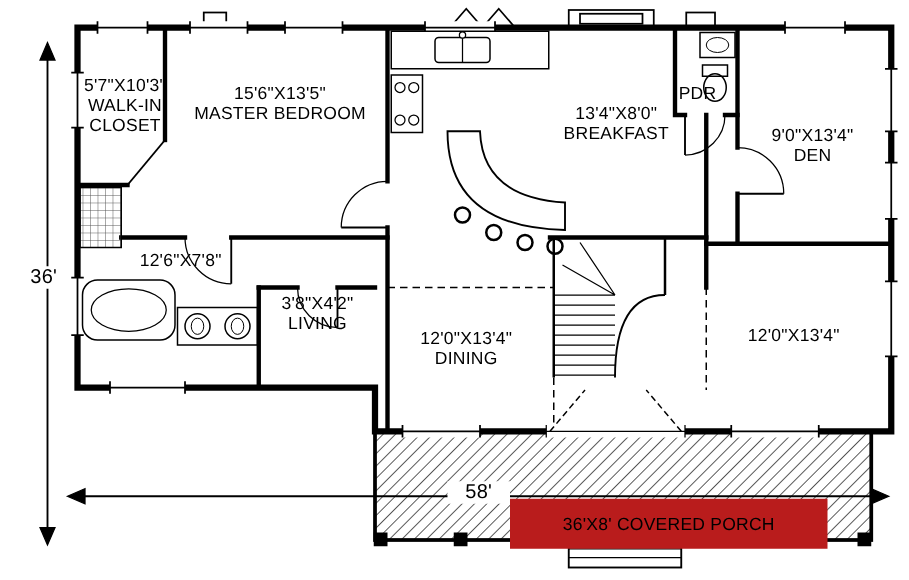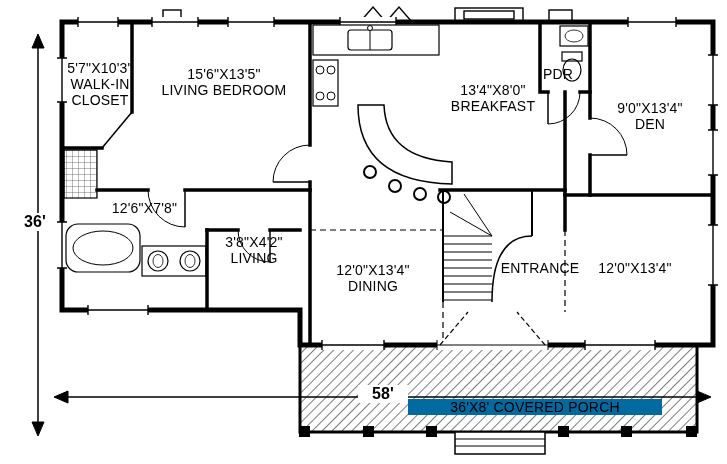--- a/index.html
+++ b/index.html
@@ -1,22 +1,22 @@
 <!DOCTYPE html>
 <html><head>
 <meta charset="utf-8">
 <style>
   html,body{margin:0;padding:0;background:#fff}
   .plan{position:relative;width:727px;height:464px;background:#fff;
         font-family:"Liberation Sans",sans-serif;color:#000;overflow:hidden}
   .plan svg{position:absolute;left:0;top:0}
   .label{position:absolute;text-align:center;font-size:14px;line-height:16px;
          color:#000;white-space:nowrap;letter-spacing:.2px}
-  .label.bg{background:#0369a1;padding:0 4px}
-  .label.dim{font-size:16px;background:#fff;line-height:18px;font-weight:bold}
+  .label.bg{background:#b91c1c;padding:12px 4px}
+  .label.dim{font-size:16px;background:#fff;line-height:18px;font-weight:normal}
 </style>
 </head>
 <body>
 
 <div class="plan">
 
   <svg width="727" height="464" viewBox="0 0 727 464">
     <defs>
       <pattern id="hatch" width="7" height="7" patternUnits="userSpaceOnUse" patternTransform="rotate(45)">
         <line x1="0" y1="0" x2="0" y2="7" stroke="#222" stroke-width="1.2"></line>
@@ -179,21 +179,21 @@
   </svg>
 
   <div class="label" style="left:56px;top:60px;width:88px">
     <div>5'7"X10'3"</div>
     <div>WALK-IN</div>
     <div>CLOSET</div>
   </div>
 
   <div class="label" style="left:148px;top:66px;width:152px">
     <div>15'6"X13'5"</div>
-    <div>LIVING BEDROOM</div>
+    <div>MASTER BEDROOM</div>
   </div>
 
 
   <div class="label" style="left:443px;top:82px;width:100px">
     <div>13'4"X8'0"</div>
     <div>BREAKFAST</div>
   </div>
 
   <div class="label" style="left:538px;top:66px;width:40px">
     <div>PDR</div>
@@ -212,21 +212,20 @@
     <div>3'8"X4'2"</div>
     <div>LIVING</div>
   </div>
 
   <div class="label" style="left:318px;top:262px;width:110px">
     <div>12'0"X13'4"</div>
     <div>DINING</div>
   </div>
 
   <div class="label" style="left:494px;top:260px;width:92px">
-    <div>ENTRANCE</div>
   </div>
 
   <div class="label" style="left:580px;top:260px;width:110px">
     <div>12'0"X13'4"</div>
   </div>
 
   <div class="label bg" style="left:408px;top:399px;width:246px">36'X8' COVERED PORCH</div>
 
   <div class="label dim" style="left:358px;top:385px;width:50px">58'</div>
   <div class="label dim" style="left:14px;top:213px;width:42px">36'</div>

